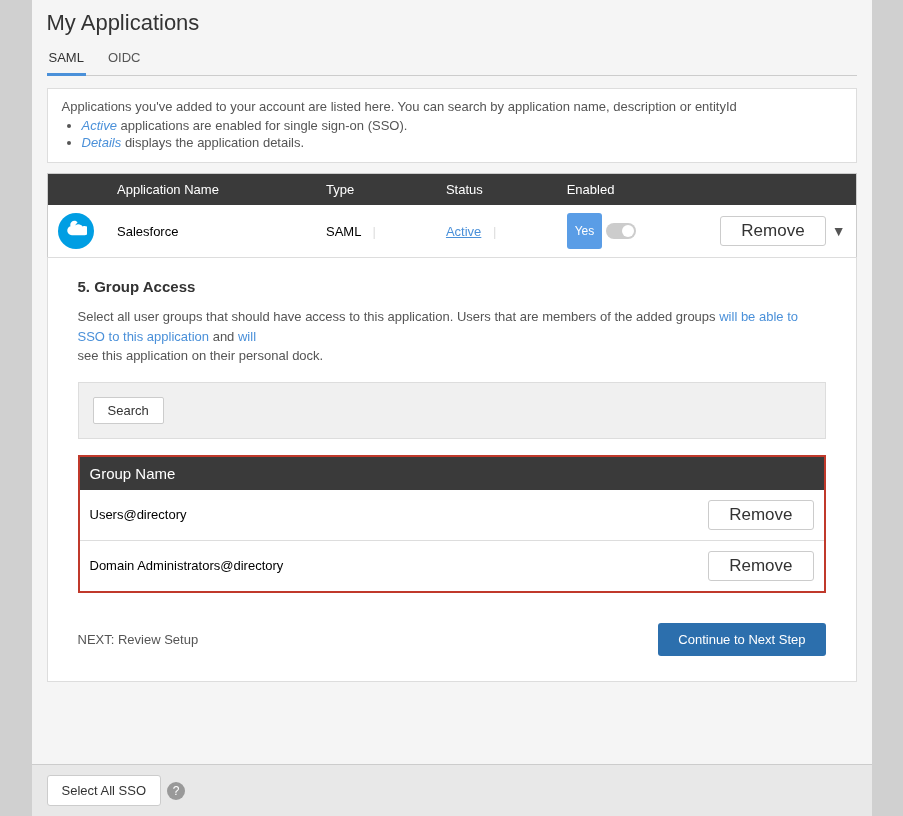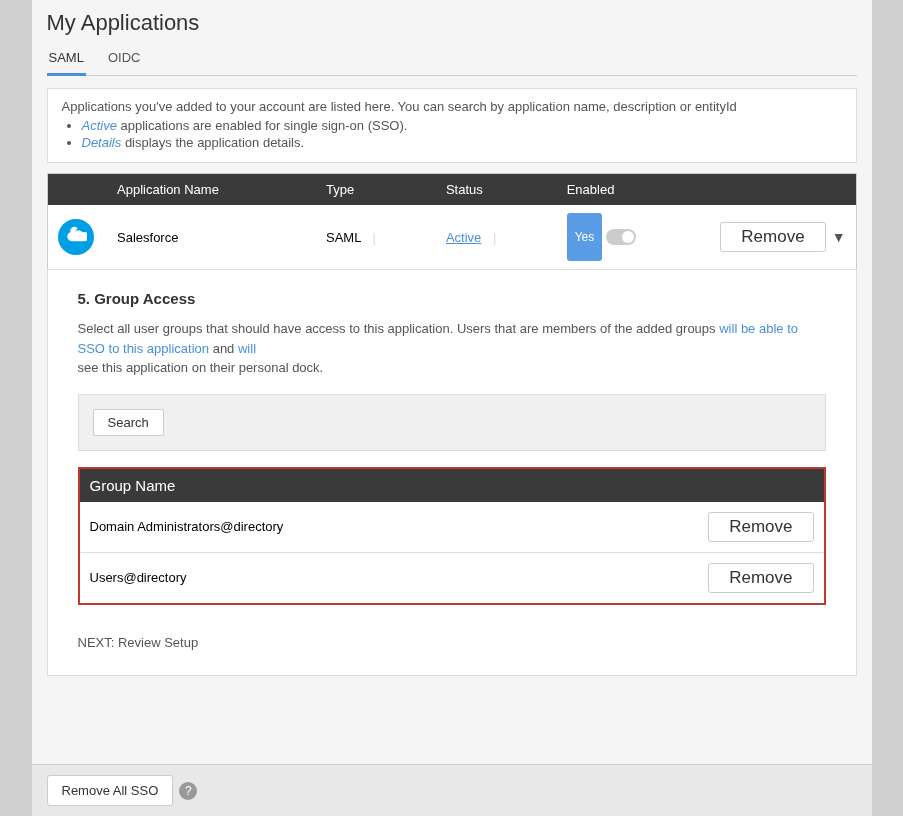--- a/index.html
+++ b/index.html
@@ -115,21 +115,21 @@
       cursor: pointer;
     }
     .toggle-wrap {
       display: flex;
       align-items: center;
       gap: 4px;
     }
     .toggle-yes {
       background: #5a9de6;
       color: white;
-      padding: 17px 8px;
+      padding: 11px 8px;
       border-radius: 3px;
       font-size: 12px;
     }
     .toggle-bar {
       width: 30px;
       height: 16px;
       background: #ccc;
       border-radius: 8px;
       position: relative;
     }
@@ -398,39 +398,40 @@
 
       <table class="group-table">
         <thead>
           <tr>
             <th>Group Name</th>
             <th style="width:120px;"></th>
           </tr>
         </thead>
         <tbody>
           <tr class="table-row">
-            <td>Domain Administrators@directory</td>
+            <td>Users@directory</td>
             <td>
               <button class="btn-remove">Remove</button>
             </td>
           </tr>
           <tr class="table-row">
-            <td>Users@directory</td>
+            <td>Domain Administrators@directory</td>
             <td>
               <button class="btn-remove">Remove</button>
             </td>
           </tr>
         </tbody>
       </table>
 
       <div class="next-step-bar">
         <span class="next-step-label">NEXT: Review Setup</span>
+        <button class="btn-continue">Continue to Next Step</button>
       </div>
     </div>
   </div>
 
   <div class="footer-bar">
     <div class="footer-right">
-      <button class="btn-pause-sso">Remove All SSO</button>
+      <button class="btn-pause-sso">Select All SSO</button>
       <div class="help-icon">?</div>
     </div>
   </div>
 </div>
 
 </body></html>

